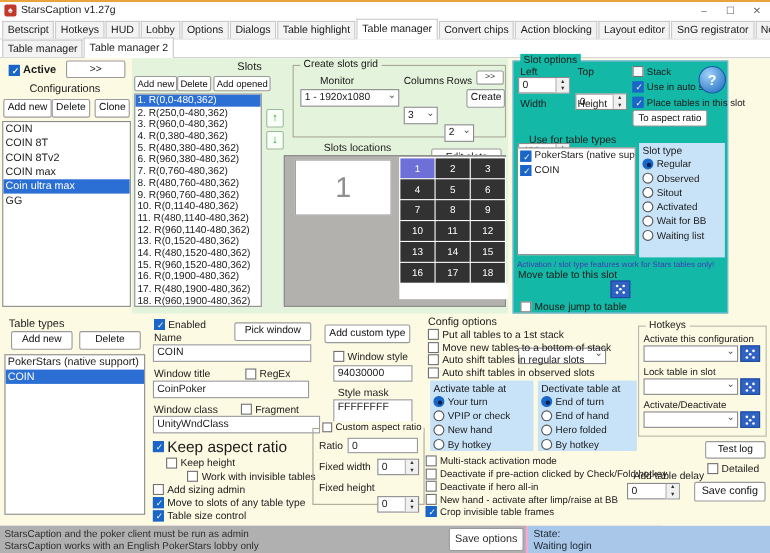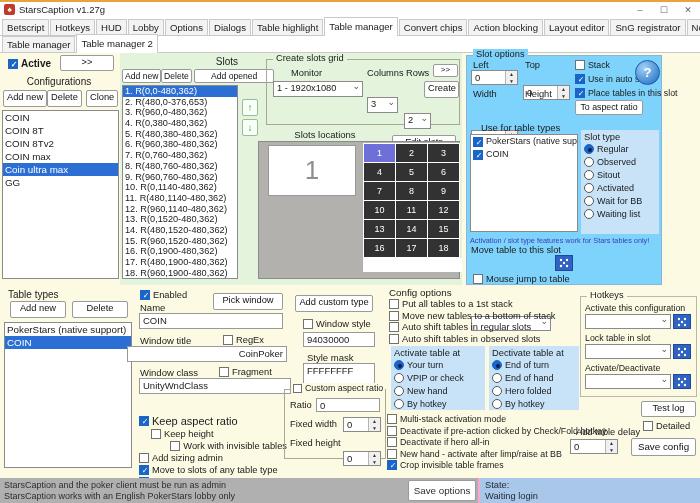--- a/index.html
+++ b/index.html
@@ -44,21 +44,21 @@
   .cb.checked .box { background:#1a66c8; border-color:#1a66c8; }
   .cb.checked .box::after { content:"✓"; position:absolute; left:0; top:-1px; width:10px; text-align:center; color:#fff; font-size:8px; line-height:11px; }
   .radio { display:flex; align-items:center; gap:3px; font-size:9px; white-space:nowrap; margin-bottom:3px; }
   .radio .rdot { width:10px; height:10px; border:1px solid #555; border-radius:50%; background:#fff; flex:none; position:relative; }
   .radio.selected .rdot { border-color:#1a66c8; background:#1a66c8; }
   .radio.selected .rdot::after { content:""; position:absolute; left:3px; top:3px; width:4px; height:4px; border-radius:50%; background:#0a1e4a; }
 
   .gbox { position:absolute; border:1px solid #a8a894; }
   .gbox-title { position:absolute; top:-7px; left:6px; padding:0 3px; font-size:9.3px; white-space:nowrap; }
   .on-green { background:#e4f3dc; }
-  .on-blue { background:#7dd3fc; }
+  .on-blue { background:#14b8a6; }
   .on-yellow { background:#fcfae3; }
 
   .blue-btn { background:#2f62c2; border:1px solid #1d4a9e; display:flex; align-items:center; justify-content:center; }
 
   
   .preview { background:#b2b1ad; border:1px solid #8a8a8a; }
   .slot-preview-box { position:absolute; left:9px; top:3px; width:88px; height:51px; background:#fff; border:1px solid #999; color:#8f8f8f; font-size:26px; display:flex; align-items:center; justify-content:center; }
   .gridcells { position:absolute; left:104px; top:1px; width:97px; display:grid; grid-template-columns:repeat(3,1fr); gap:1px; background:#fff; border:1px solid #fff; }
   .gcell { height:18px; background:#323232; color:#fff; font-size:9px; display:flex; align-items:center; justify-content:center; }
   .gcell.selected { background:#6e70d8; }
@@ -134,25 +134,25 @@
         <div class="litem">COIN 8T</div>
         <div class="litem">COIN 8Tv2</div>
         <div class="litem">COIN max</div>
         <div class="litem selected">Coin ultra max</div>
         <div class="litem">GG</div>
       </div>
 
     <div class="abs lbl" style="left:122px;top:3px;width:116px;text-align:right;font-size:10px;">Slots</div>
     <div class="abs btn" style="left:122px;top:16px;height:14px;font-size:8.6px;padding:0 2px;line-height:12px;">Add new</div>
     <div class="abs btn" style="left:161px;top:16px;height:14px;font-size:8.6px;padding:0 2px;line-height:12px;">Delete</div>
-    <div class="abs btn" style="left:194px;top:16px;height:14px;font-size:8.6px;padding:0 16px;line-height:12px;">Add opened</div>
+    <div class="abs btn" style="left:194px;top:16px;height:14px;font-size:8.6px;padding:0 2px;line-height:12px;">Add opened</div>
     <div class="abs listbox" style="left:122px;top:32px;width:116px;height:194px;">
 
     <div class="litem selected" style="font-size:9.2px;height:10.7px;line-height:10.7px;">1. R(0,0-480,362)</div>
-        <div class="litem" style="font-size:9.2px;height:10.7px;line-height:10.7px;">2. R(480,0-376,653)</div>
+        <div class="litem" style="font-size:9.2px;height:10.7px;line-height:10.7px;">2. R(250,0-480,362)</div>
         <div class="litem" style="font-size:9.2px;height:10.7px;line-height:10.7px;">3. R(960,0-480,362)</div>
         <div class="litem" style="font-size:9.2px;height:10.7px;line-height:10.7px;">4. R(0,380-480,362)</div>
         <div class="litem" style="font-size:9.2px;height:10.7px;line-height:10.7px;">5. R(480,380-480,362)</div>
         <div class="litem" style="font-size:9.2px;height:10.7px;line-height:10.7px;">6. R(960,380-480,362)</div>
         <div class="litem" style="font-size:9.2px;height:10.7px;line-height:10.7px;">7. R(0,760-480,362)</div>
         <div class="litem" style="font-size:9.2px;height:10.7px;line-height:10.7px;">8. R(480,760-480,362)</div>
         <div class="litem" style="font-size:9.2px;height:10.7px;line-height:10.7px;">9. R(960,760-480,362)</div>
         <div class="litem" style="font-size:9.2px;height:10.7px;line-height:10.7px;">10. R(0,1140-480,362)</div>
         <div class="litem" style="font-size:9.2px;height:10.7px;line-height:10.7px;">11. R(480,1140-480,362)</div>
         <div class="litem" style="font-size:9.2px;height:10.7px;line-height:10.7px;">12. R(960,1140-480,362)</div>
@@ -317,30 +317,30 @@
         <span>Enabled</span>
       </div>
     <div class="abs btn" style="left:213px;top:240px;width:70px;height:17px;">Pick window</div>
     <div class="abs lbl" style="left:140px;top:249px;">Name</div>
     <div class="abs tinput" style="left:139px;top:260px;width:144px;height:16px;">COIN</div>
     <div class="abs lbl" style="left:140px;top:282px;">Window title</div>
     <div class="abs cb" style="left:223px;top:282px;">
         <span class="box"></span>
         <span>RegEx</span>
       </div>
-    <div class="abs tinput" style="left:127px;top:293px;width:160px;height:16px;text-align:right;">CoinPoker</div>
+    <div class="abs tinput" style="left:139px;top:293px;width:142px;height:16px;">CoinPoker</div>
     <div class="abs lbl" style="left:140px;top:314px;">Window class</div>
     <div class="abs cb" style="left:219px;top:314px;">
         <span class="box"></span>
         <span>Fragment</span>
       </div>
     <div class="abs tinput" style="left:139px;top:325px;width:152px;height:16px;">UnityWndClass</div>
     <div class="abs" style="left:139px;top:345px;width:148px;">
 
-    <div class="cb checked" style="margin-bottom:2px;font-size:11px;margin-top:17px;">
+    <div class="cb checked" style="margin-bottom:2px;font-size:14px;">
           <span class="box"></span>
           <span>Keep aspect ratio</span>
         </div>
         <div class="cb" style="margin-bottom: 2px; font-size: 9.3px; margin-left: 12px;">
           <span class="box"></span>
           <span>Keep height</span>
         </div>
         <div class="cb" style="margin-bottom:2px;font-size:9.3px;justify-content:flex-end;">
           <span class="box"></span>
           <span>Work with invisible tables</span>

